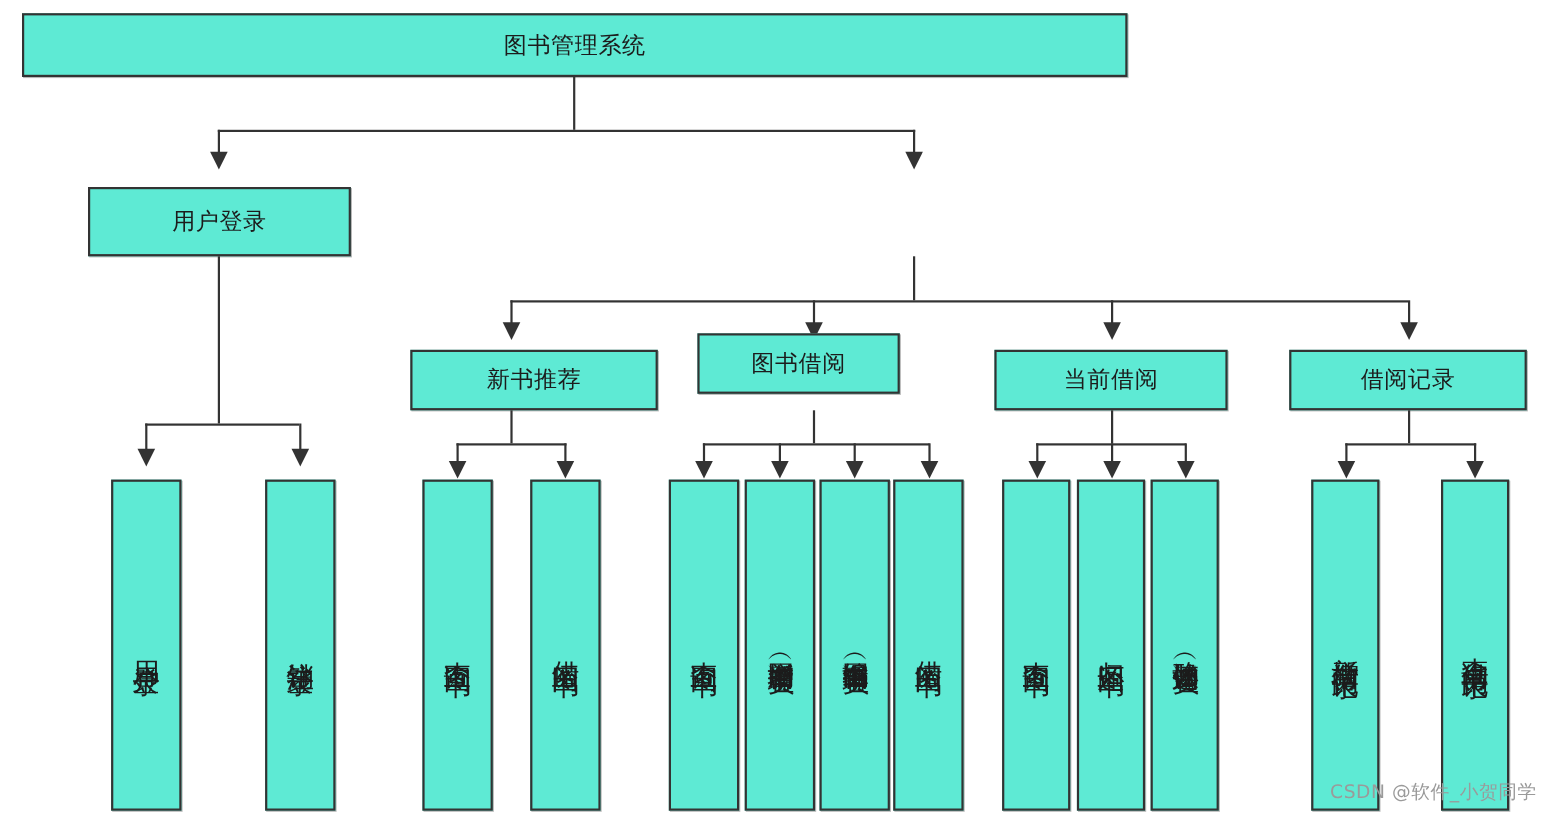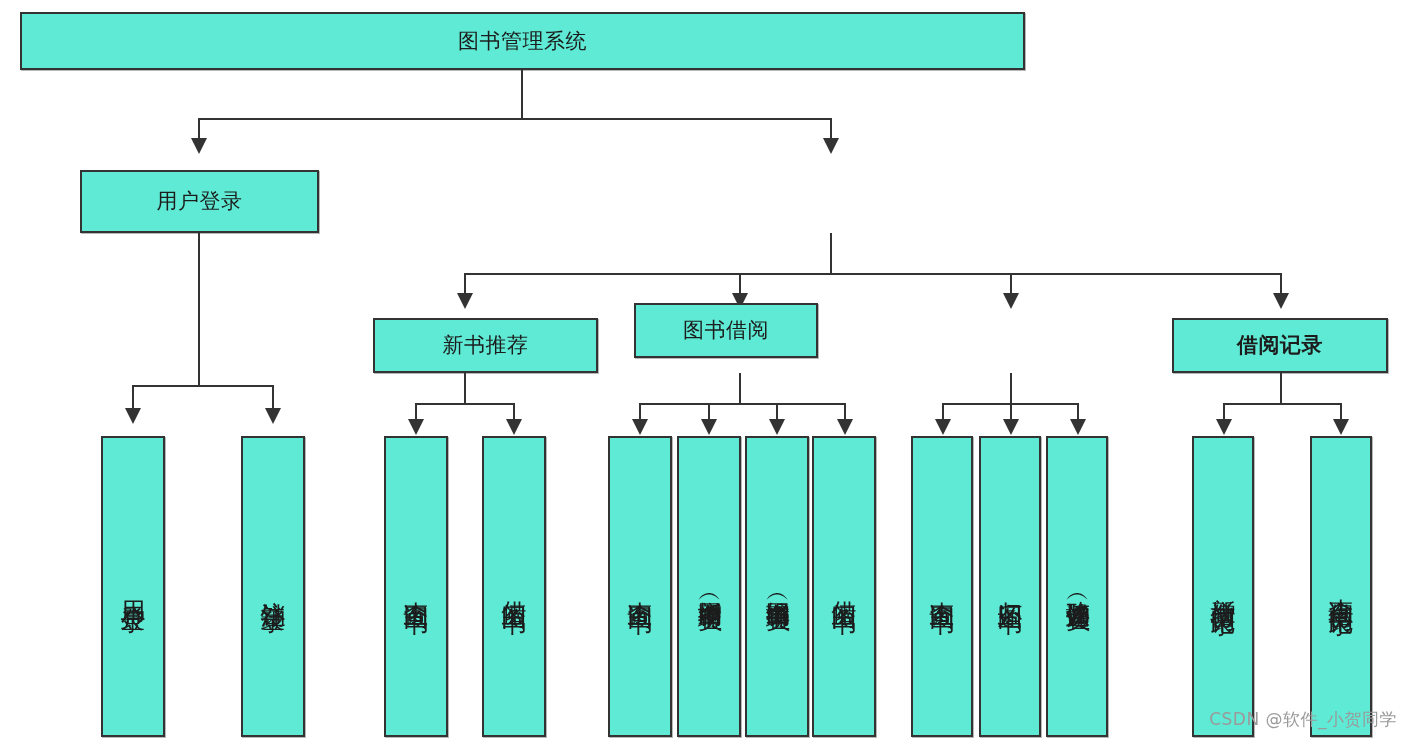--- a/index.html
+++ b/index.html
@@ -121,22 +121,25 @@
   <div class="arrow" style="left:1273px;top:293px;"></div>
 
   <div class="node h" style="left:361px;top:318px;width:225px;height:55px;margin-left:12px;">
     <span class="lbl">新书推荐</span>
   </div>
 
   <div class="node h" style="left:634px;top:303px;width:184px;height:55px;">
     <span class="lbl">图书借阅</span>
   </div>
 
-
-  <div class="node h" style="left:1172px;top:318px;width:216px;height:55px;font-weight:bold;">
+  <div class="node h" style="left:904px;top:318px;width:212px;height:55px;">
+    <span class="lbl">当前借阅</span>
+  </div>
+
+  <div class="node h" style="left:1172px;top:318px;width:216px;height:55px;">
     <span class="lbl">借阅记录</span>
   </div>
 
   <div class="vline" style="left:464px;top:373px;height:30px;"></div>
   <div class="hline" style="left:415px;top:403px;width:100px;"></div>
   <div class="vline" style="left:415px;top:403px;height:18px;"></div>
   <div class="arrow" style="left:408px;top:419px;"></div>
   <div class="vline" style="left:513px;top:403px;height:18px;"></div>
   <div class="arrow" style="left:506px;top:419px;"></div>
 

